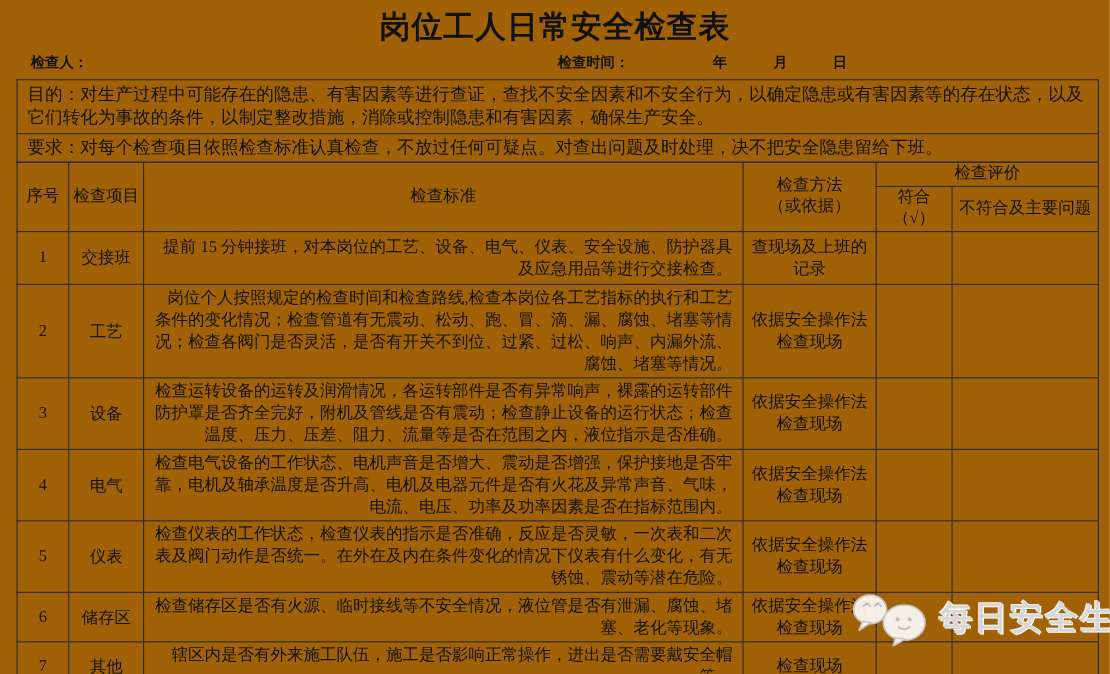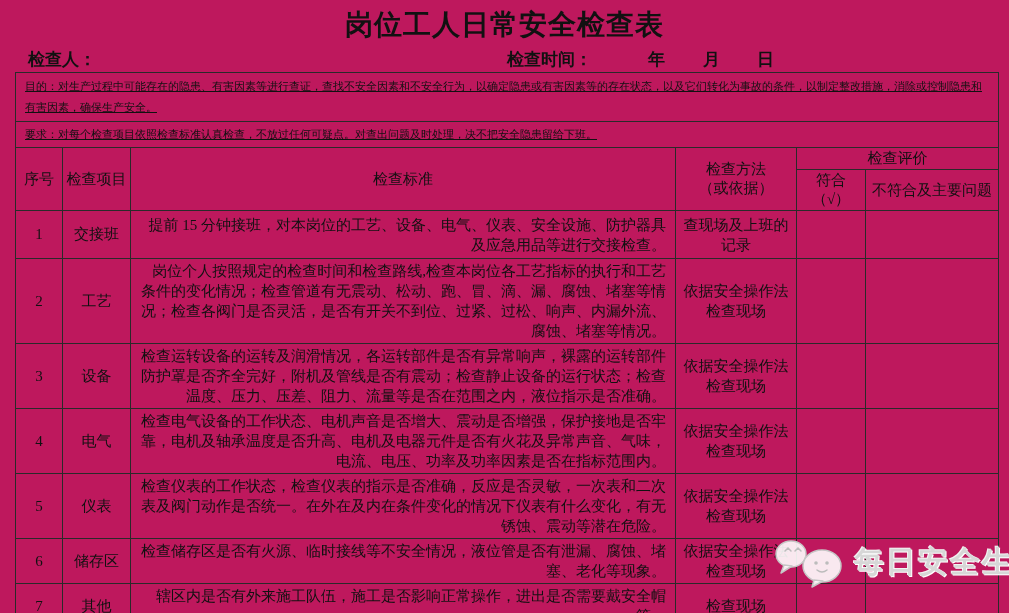--- a/index.html
+++ b/index.html
@@ -1,46 +1,46 @@
 <!DOCTYPE html>
 <html><head>
 <meta charset="utf-8">
 <style>
   html,body{margin:0;padding:0;background:#fff;}
   .page{
     position:relative;
     width:1009px;height:613px;
-    background:#be185d;
+    background:#a16207;
     font-family:"Liberation Serif","DejaVu Serif",serif;
     color:#111;
     overflow:hidden;
   }
   .page-title{
     margin:6px 0 2px 0;
     text-align:center;
     font-size:28px;
     font-weight:bold;
     letter-spacing:1px;
   }
-  .meta-row{position:relative;height:26px;font-size:17px;font-weight:bold;padding-left:48px;}
+  .meta-row{position:relative;height:26px;font-size:13px;font-weight:bold;padding-left:48px;}
   .meta-inspector{position:absolute;left:28px;top:2px;}
   .meta-time{position:absolute;left:495px;top:2px;margin-left:12px;}
   .meta-year{position:absolute;left:648px;top:2px;}
   .meta-month{position:absolute;left:703px;top:2px;}
   .meta-day{position:absolute;left:757px;top:2px;}
 
   table{border-collapse:collapse;table-layout:fixed;margin-left:15px;width:983px;}
   td,th{
     border:1px solid #2a2a2a;
     font-size:15px;font-weight:normal;
     padding:2px 6px;
     vertical-align:middle;
     overflow:hidden;
   }
-  .info-table td{padding:2px 9px;line-height:21px;font-size:11px;text-align:left;text-decoration:underline;}
+  .info-table td{padding:2px 9px;line-height:21px;font-size:16px;text-align:left;}
   .info-table .row-purpose td{height:44px;}
   .info-table .row-require td{height:21px;}
   .info-table .row-content td{height:21px;}
 
   .main-table{margin-top:-1px;}
   .main-table th{text-align:center;padding:1px 3px;line-height:19px;}
   .main-table thead tr{height:20px;}
   .cell-center{text-align:center;}
   .standard-cell{text-align:right;line-height:20px;padding:2px 9px;}
   .method-cell{text-align:center;line-height:20px;padding:2px 4px;margin-top:24px;}

